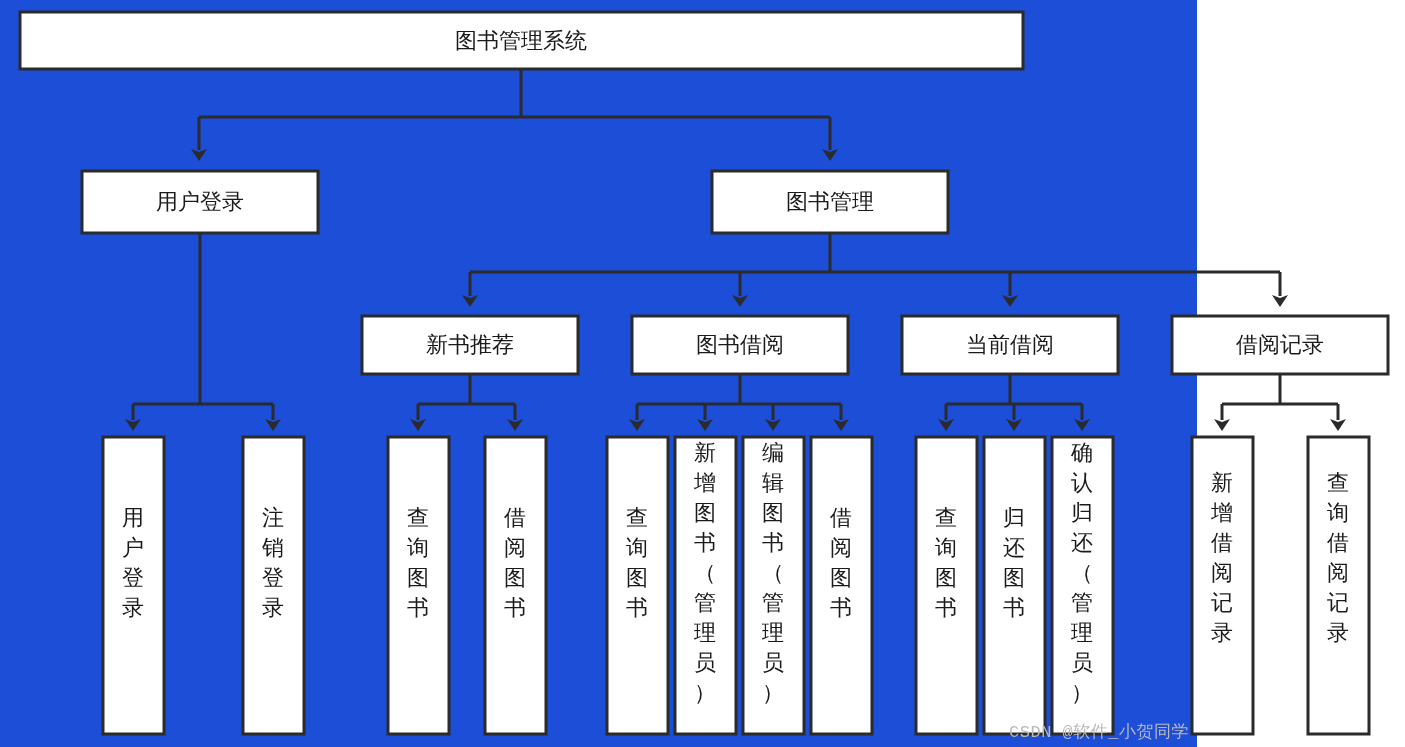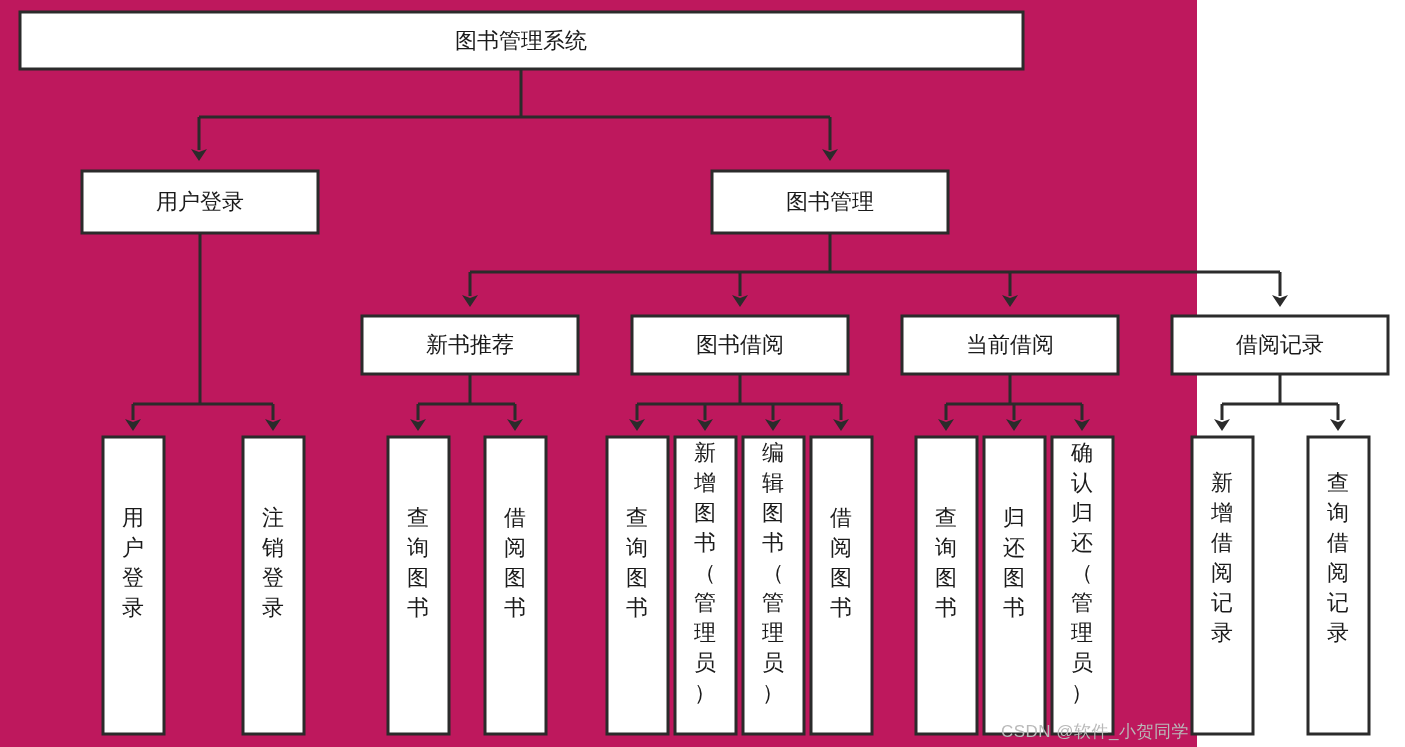--- a/index.html
+++ b/index.html
@@ -1,36 +1,36 @@
 <!DOCTYPE html>
 <html><head>
 <meta charset="utf-8">
 <style>
   html,body{margin:0;padding:0;background:#ffffff;}
   body{
     width:1405px;height:747px;
     font-family:"Liberation Sans","DejaVu Sans",sans-serif;
     overflow:hidden;
   }
-  #canvas{position:relative;width:1197px;height:747px;background:#be185d;}
+  #canvas{position:relative;width:1197px;height:747px;background:#1d4ed8;}
   svg.diagram{position:absolute;left:0;top:0;width:1405px;height:747px;}
   .node-rect{fill:#ffffff;stroke:#2b2b2b;stroke-width:3;}
   .link{stroke:#2b2b2b;stroke-width:3;fill:none;}
   .arrowhead{fill:#2b2b2b;}
   .node-label{
     font-family:"Liberation Sans","DejaVu Sans",sans-serif;
     font-size:22px;fill:#1a1a1a;text-anchor:middle;dominant-baseline:middle;
   }
   .leaf-label{
     font-family:"Liberation Sans","DejaVu Sans",sans-serif;
     font-size:22px;fill:#1a1a1a;text-anchor:middle;
   }
   .watermark{
     position:absolute;right:8px;bottom:4px;
-    font-family:Liberation Sans, sans-serif;
+    font-family:Liberation Mono, monospace;
     font-size:17px;color:#b9b9b9;letter-spacing:.5px;white-space:nowrap;
   }
 </style>
 </head>
 <body>
 
 <div id="canvas">
 
   <svg class="diagram" viewBox="0 0 1405 747">
     <defs>

